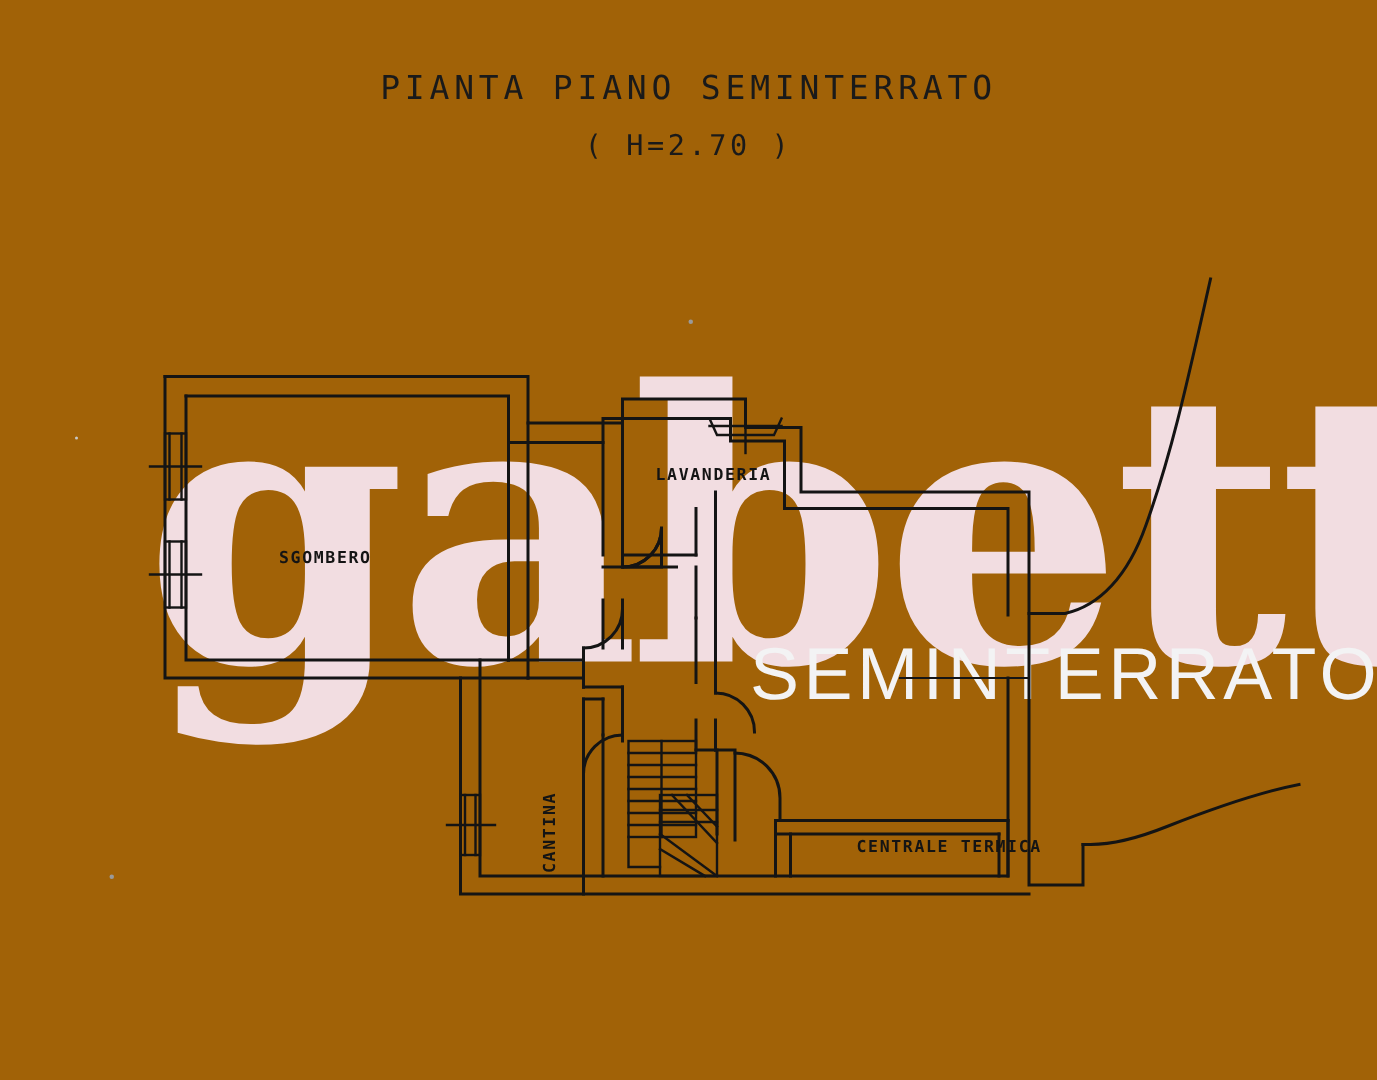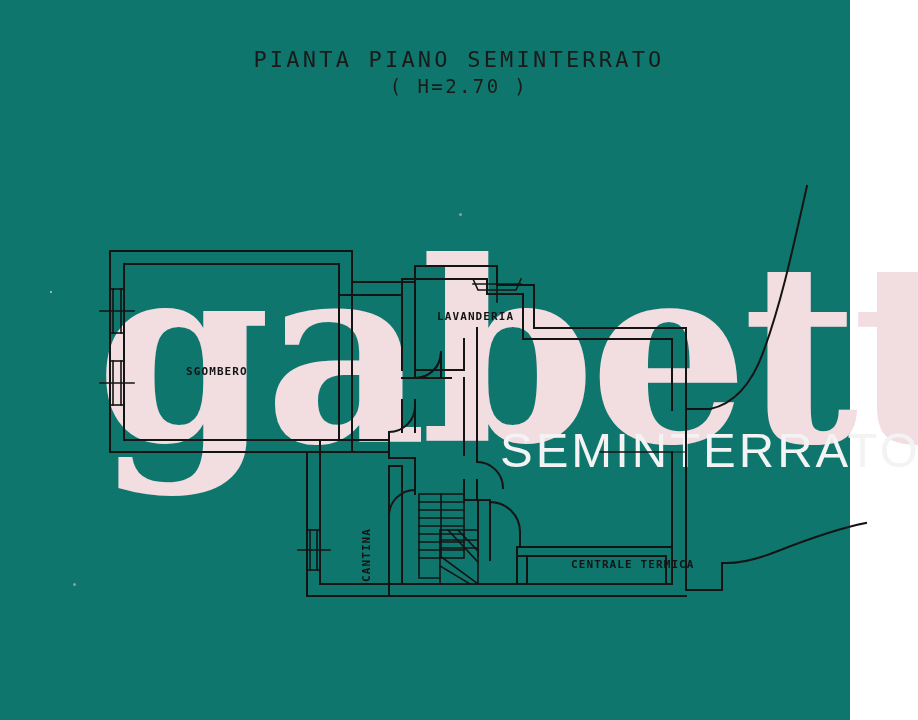--- a/index.html
+++ b/index.html
@@ -12,23 +12,23 @@
     width: 918px;
     height: 720px;
     position: relative;
     overflow: hidden;
     font-family: "Liberation Sans", sans-serif;
   }
 
   #plan-root {
     position: absolute;
     inset: 0;
-    width: 850px;
+    width: 918px;
     height: 720px;
-    background: #0f766e;
+    background: #a16207;
   }
 
   
   .title-block {
     position: absolute;
     top: 46px;
     left: 0;
     width: 918px;
     text-align: center;
     pointer-events: none;
@@ -41,20 +41,21 @@
     line-height: 1.25;
     white-space: pre;
   }
   .title-sub {
     font-family: "DejaVu Sans Mono", monospace;
     font-size: 19px;
     letter-spacing: 2.4px;
     color: #1a1a1a;
     line-height: 1.35;
     white-space: pre;
+    margin-top: 11px;
   }
 
   
   .watermark-layer {
     position: absolute;
     inset: 0;
     pointer-events: none;
     z-index: 1;
   }
   .wm-brand {

